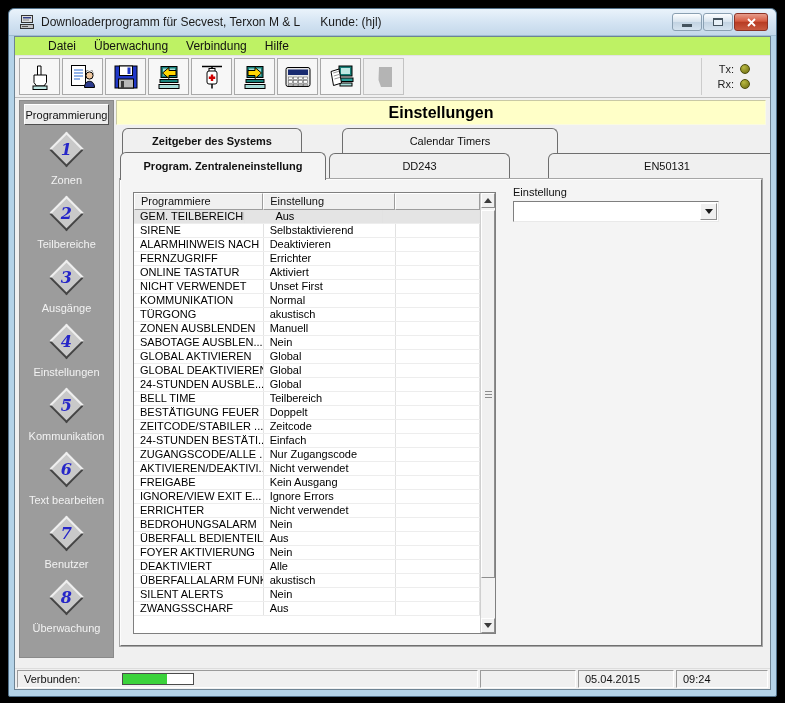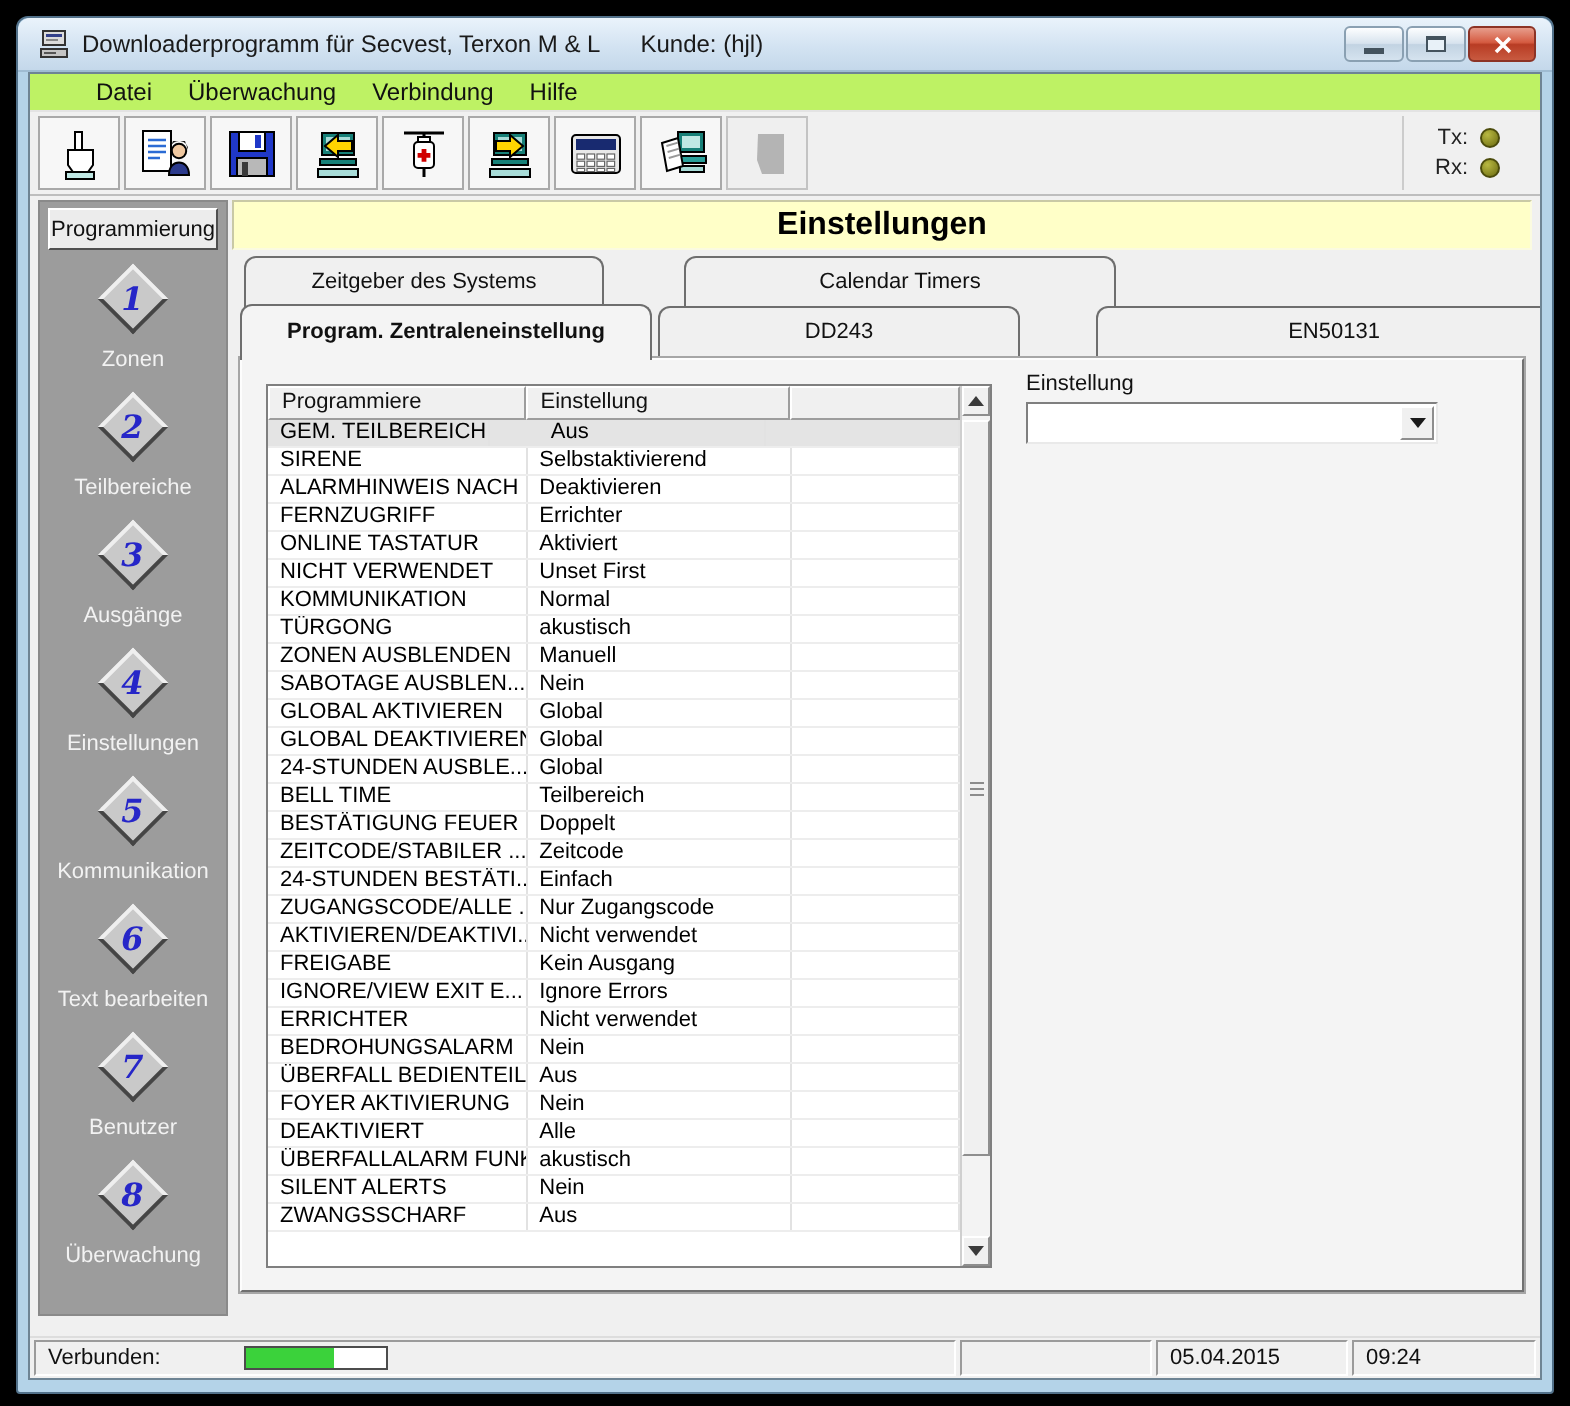--- a/index.html
+++ b/index.html
@@ -65,21 +65,21 @@
   
   .main { position:absolute; left:101px; right:4px; top:0; bottom:0; }
   .banner { position:absolute; left:0; right:0; top:2px; height:25px;
             background:var(--banner-bg,#ffffc8); border:1px solid; border-color:#c9c9a5 #fbfbe0 #fbfbe0 #c9c9a5;
             text-align:center; font-weight:bold; font-size:16px; line-height:23px; color:#000; }
 
   .tab { position:absolute; border:1px solid #6e6e6e; border-bottom:none; border-radius:6px 6px 0 0;
          background:#f0f0f0; font-size:11px; color:#111; text-align:center; }
   .tabs-row1 .tab { top:30px; height:26px; line-height:24px; z-index:1; }
   .tabs-row2 .tab { top:55px; height:26px; line-height:24px; z-index:2; }
-  .tabs-row1 .tab:nth-child(1) { left:6px;  width:180px; }
+  .tabs-row1 .tab:nth-child(1) { left:6px;  width:180px;font-weight:bold; }
   .tabs-row1 .tab:nth-child(2) { left:226px; width:216px; }
   .tabs-row2 .tab:nth-child(1) { left:4px;  width:206px; }
   .tabs-row2 .tab:nth-child(2) { left:213px; width:181px; }
   .tabs-row2 .tab:nth-child(3) { left:432px; width:238px; }
   .tab.active { font-weight:bold; background:#f4f4f4; height:28px; z-index:4; top:54px; line-height:26px; }
 
   .panel { position:absolute; left:4px; top:81px; width:642px; height:467px;
            background:#f4f4f4; border:1px solid; border-color:#fdfdfd #707070 #707070 #fdfdfd;
            outline:1px solid #a6a6a6; z-index:3; }
 

